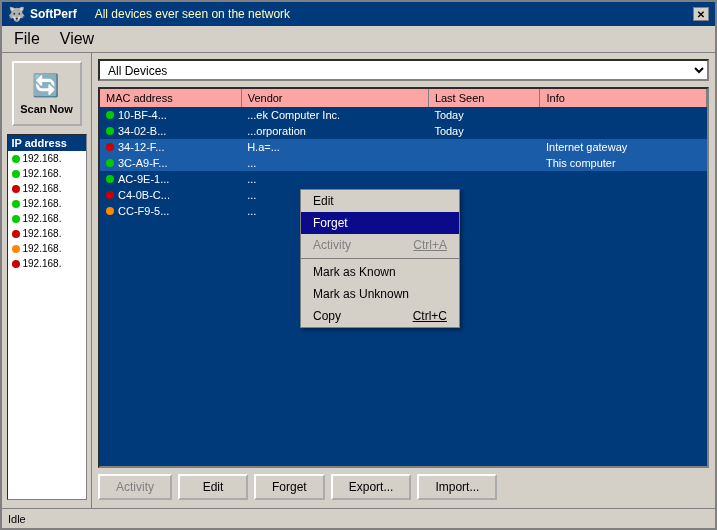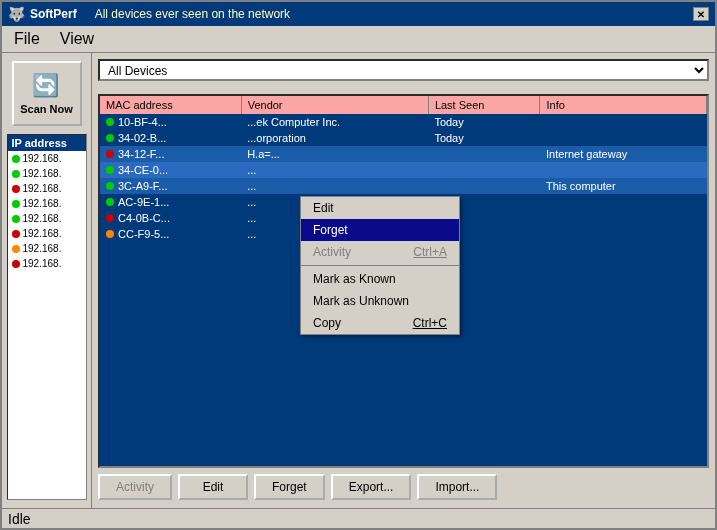--- a/index.html
+++ b/index.html
@@ -158,21 +158,21 @@
       flex: 1;
       display: flex;
       flex-direction: column;
       padding: 6px;
       background: #d4d0c8;
     }
 
     
     .dropdown-row {
       display: flex;
-      margin-bottom: 13px;
+      margin-bottom: 6px;
     }
     .device-dropdown {
       flex: 1;
       height: 22px;
       background: white;
       border: 2px inset #808080;
       font-size: 12px;
       padding: 2px 4px;
       cursor: pointer;
     }
@@ -284,21 +284,21 @@
     .bottom-btn:disabled, .bottom-btn.disabled {
       color: #808080;
       cursor: default;
     }
 
     
     .status-bar {
       background: #d4d0c8;
       border-top: 1px solid #808080;
       padding: 2px 6px;
-      font-size: 14px;
+      font-size: 11px;
       color: black;
       flex-shrink: 0;
       display: flex;
       align-items: center;
       height: 20px;
     }
   </style>
 </head>
 <body>
 
@@ -408,31 +408,20 @@
             <tr class="table-row row-selected">
               <td>
                 <div class="cell-dot">
                   <span class="dot dot-red"></span>
                   <span>34-12-F...</span>
                 </div>
               </td>
               <td>H.a=...</td>
               <td></td>
               <td>Internet gateway</td>
-            </tr>
-            <tr class="table-row row-highlight">
-              <td>
-                <div class="cell-dot">
-                  <span class="dot dot-green"></span>
-                  <span>34-CE-0...</span>
-                </div>
-              </td>
-              <td>...</td>
-              <td></td>
-              <td></td>
             </tr>
             <tr class="table-row row-selected">
               <td>
                 <div class="cell-dot">
                   <span class="dot dot-green"></span>
                   <span>3C-A9-F...</span>
                 </div>
               </td>
               <td>...</td>
               <td></td>

